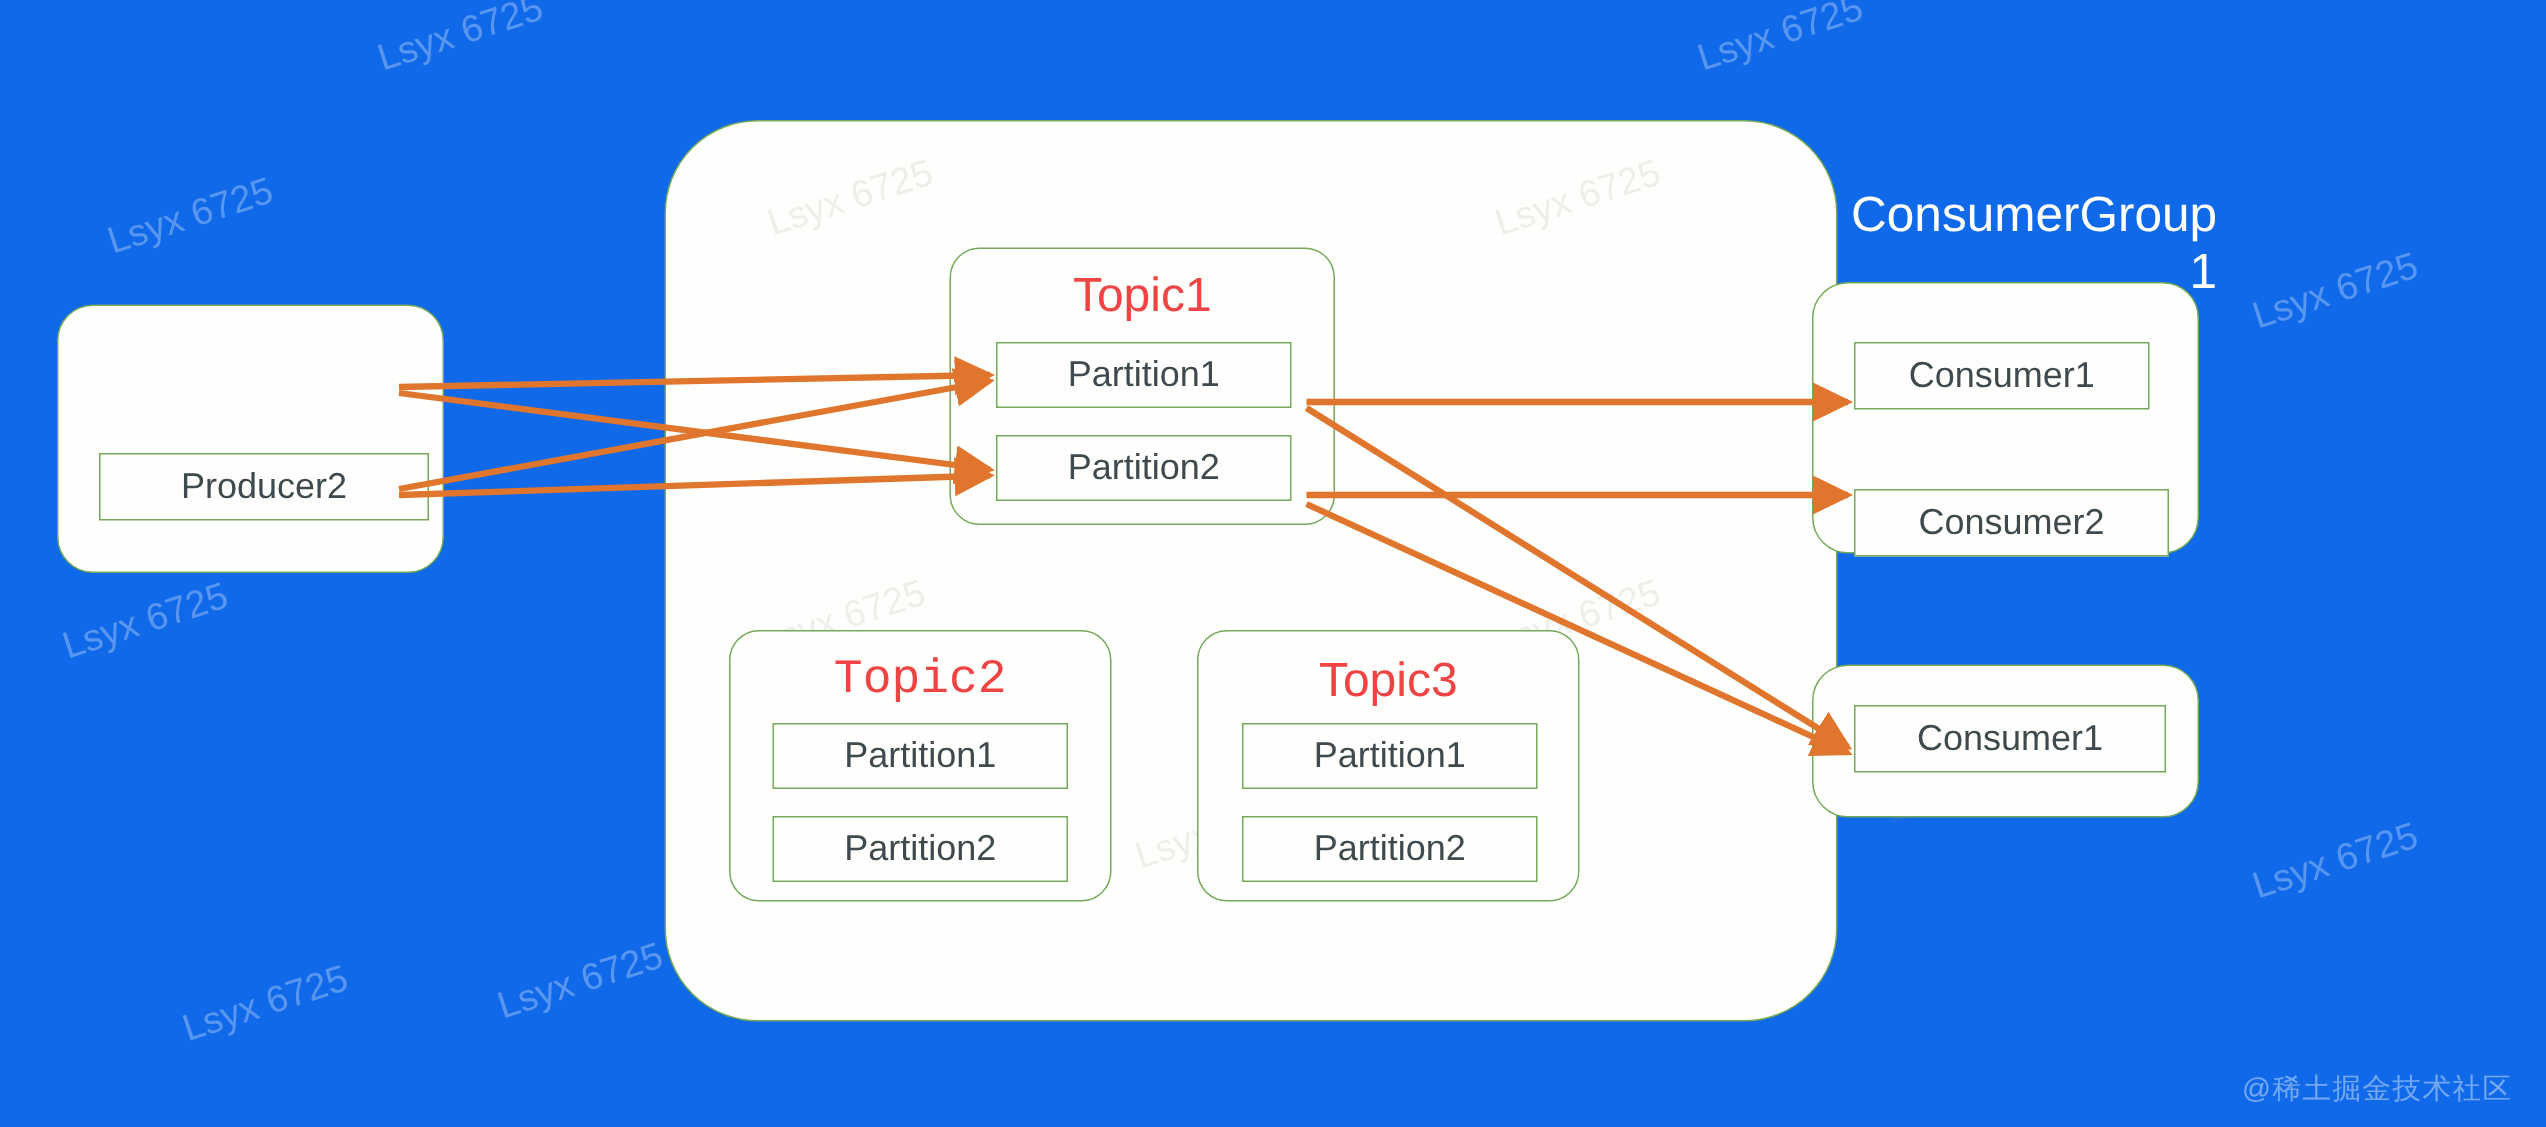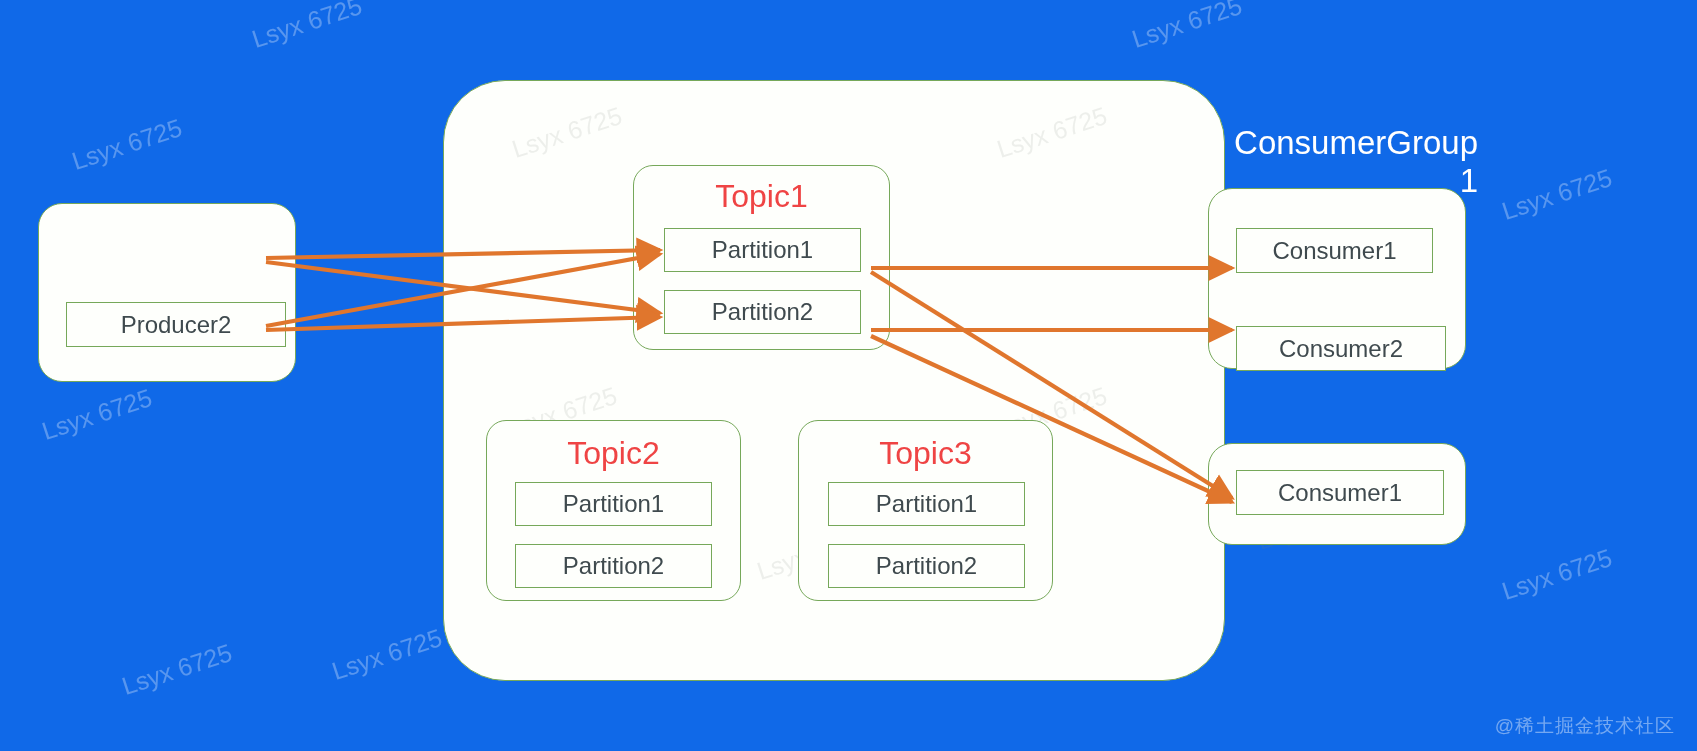--- a/index.html
+++ b/index.html
@@ -200,21 +200,21 @@
   <div class="producer-box"></div>
   <div class="cell" id="producer2">Producer2</div>
 
   <div class="topic-box" id="topic1-box">
     <div class="topic-title" style="top:12px;">Topic1</div>
   </div>
   <div class="cell" id="t1p1">Partition1</div>
   <div class="cell" id="t1p2">Partition2</div>
 
   <div class="topic-box" id="topic2-box">
-    <div class="topic-title" style="top:14px;">Topic2</div>
+    <div class="topic-title" style="top:14px;font-family:Liberation Mono, monospace;">Topic2</div>
   </div>
   <div class="cell" id="t2p1">Partition1</div>
   <div class="cell" id="t2p2">Partition2</div>
 
   <div class="topic-box" id="topic3-box">
     <div class="topic-title" style="top:14px;">Topic3</div>
   </div>
   <div class="cell" id="t3p1">Partition1</div>
   <div class="cell" id="t3p2">Partition2</div>
 

